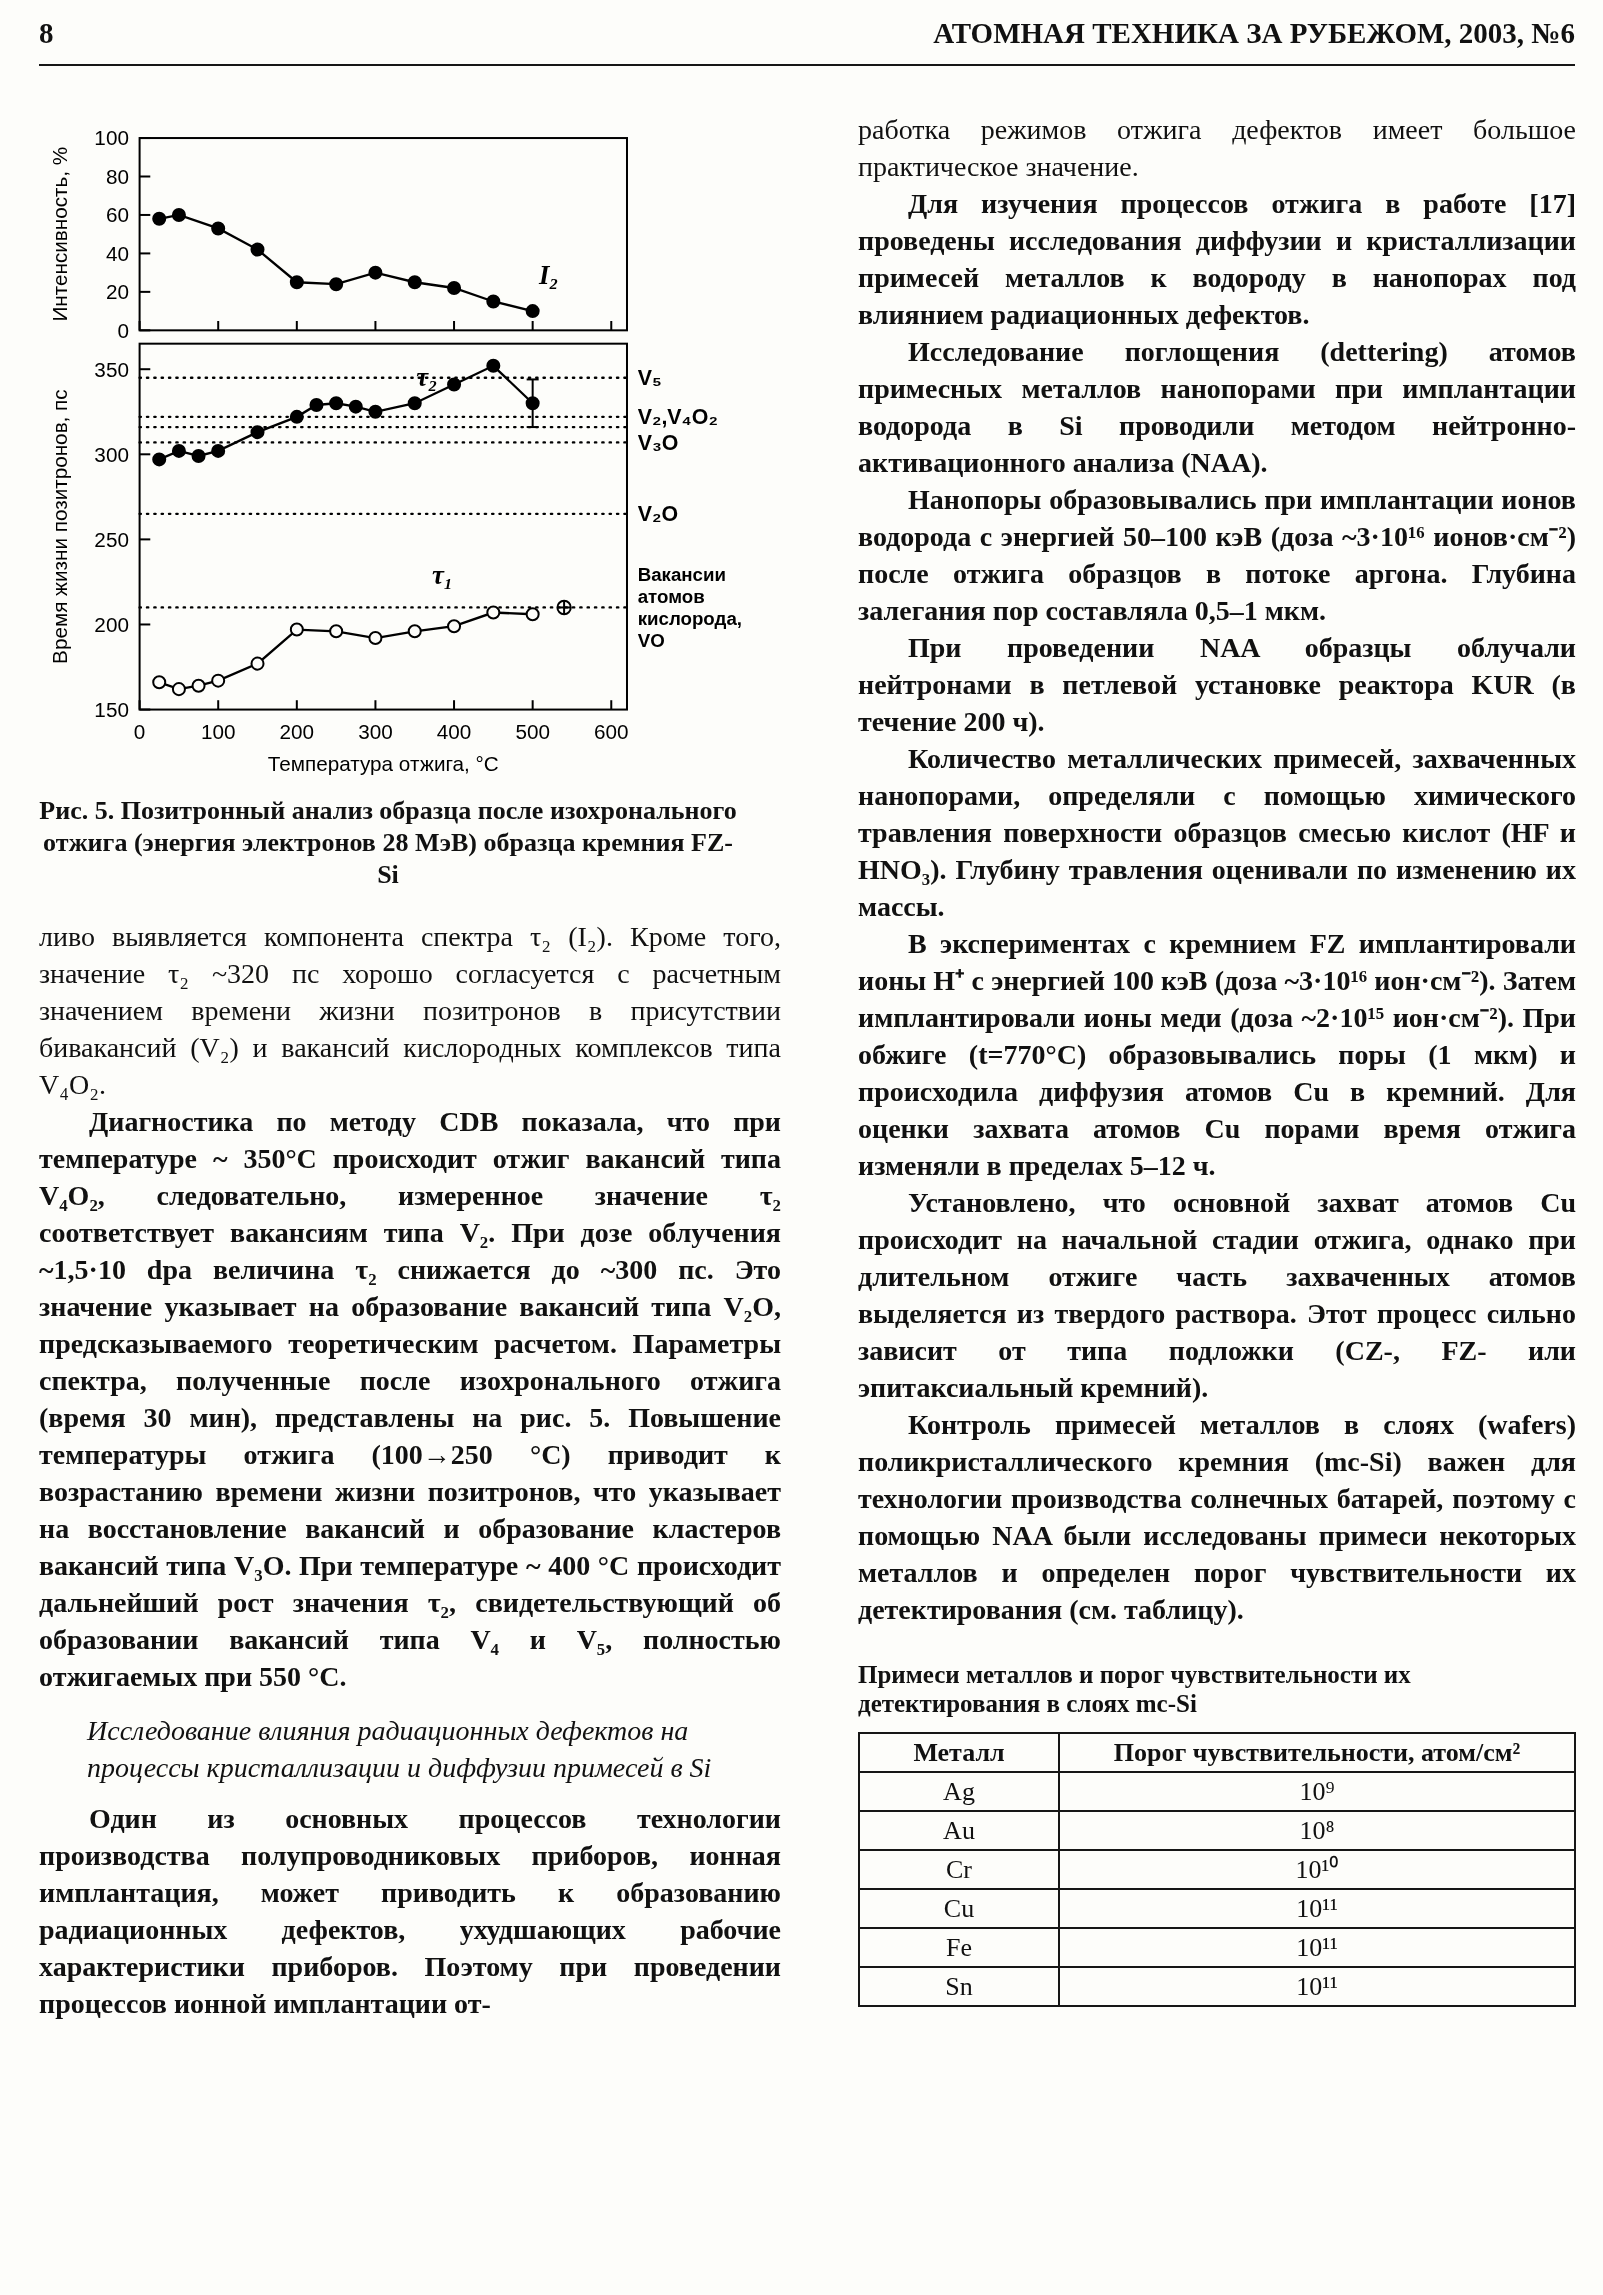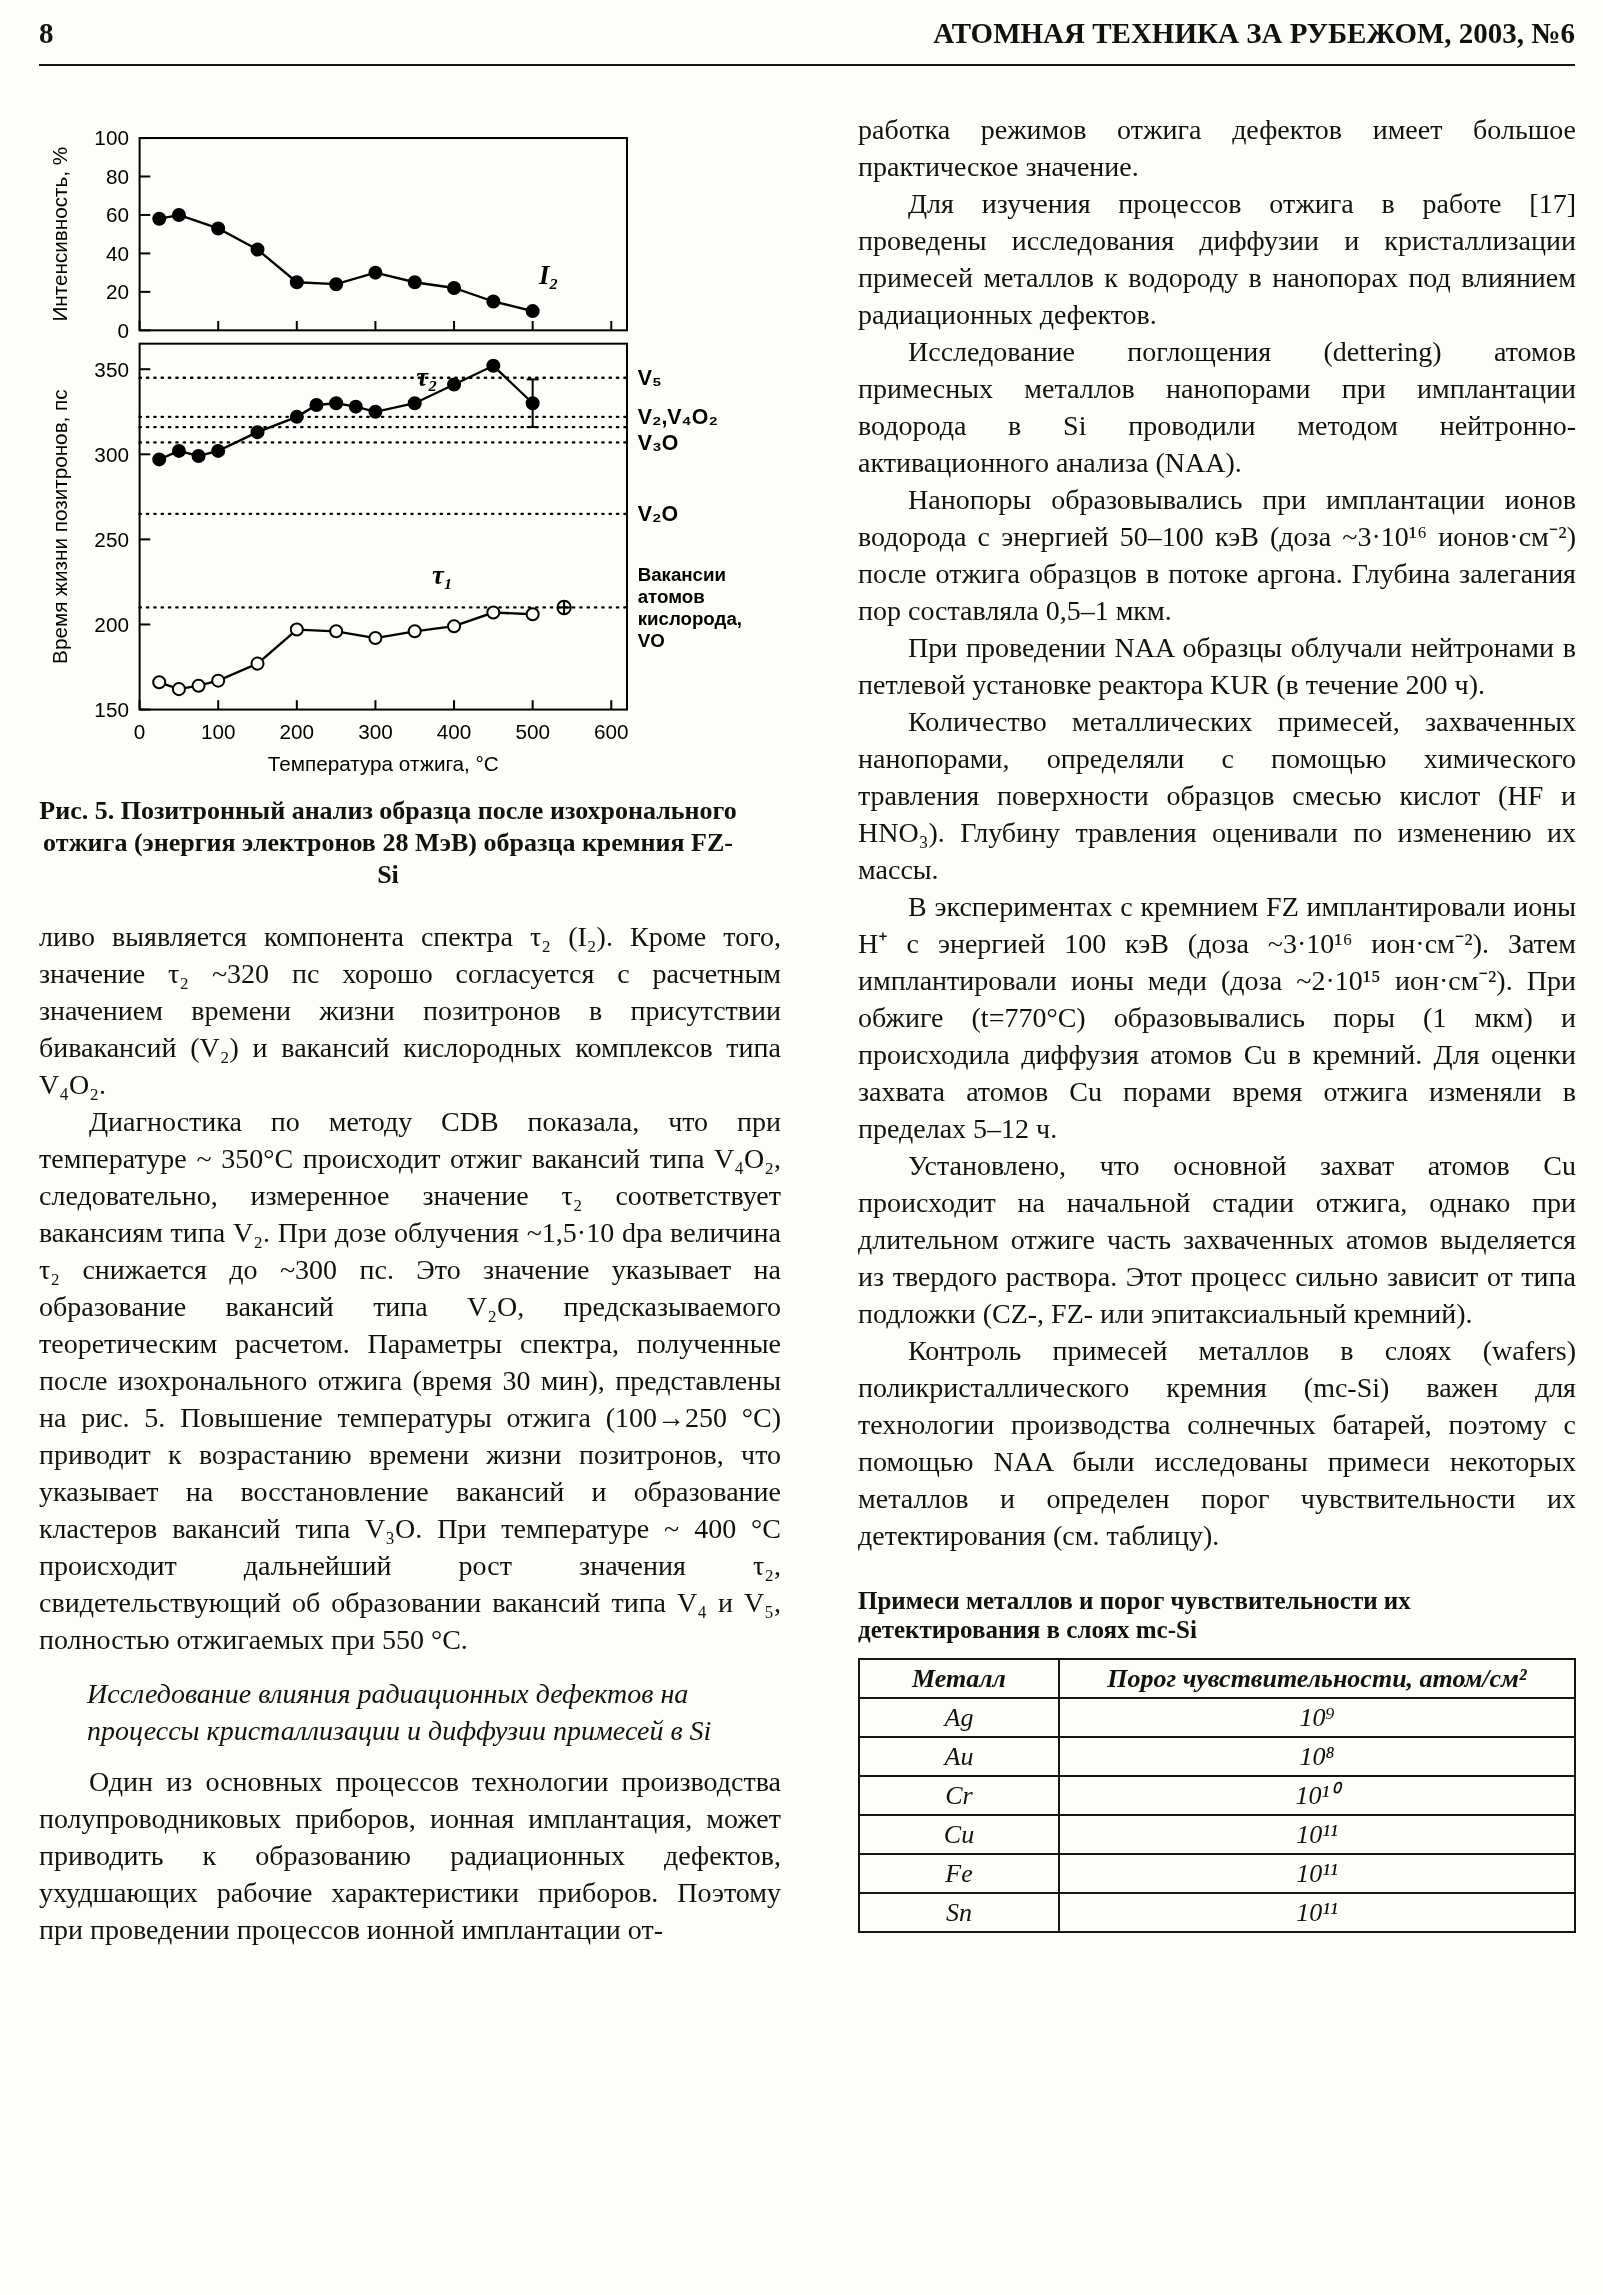--- a/index.html
+++ b/index.html
@@ -28,37 +28,36 @@
   .figure svg { display:block; }
   .figure-caption {
     font-weight:bold; font-size:26px; line-height:32px;
     margin-top:14px; width:698px; text-align:center;
   }
   .body-text {
     font-size:28px; line-height:37px; text-align:justify; margin-top:27px;
   }
   .right .body-text { margin-top:17.4px; }
   p.para { margin:0; }
-  p.para.indent { text-indent:50px; }
+  p.para.indent { text-indent:50px;font-weight:bold; }
   p.italic-heading {
     font-style:italic; text-align:left; text-indent:0;
     padding-left:48px; margin:17.4px 0 13.4px 0; line-height:37px;
   }
   .table-caption {
     font-weight:bold; font-size:25px; line-height:29px; margin-top:32px;
     text-align:left;
   }
   table.impurity {
     border-collapse:collapse; width:100%; margin-top:13.4px;
     font-size:26px; border:2.7px solid #161616;
   }
   table.impurity th, table.impurity td {
     border:2px solid #161616; text-align:center; padding:2px 6.7px;
     line-height:33px;
-    font-style:italic;
   }
   table.impurity th { font-weight:bold; }
   table.impurity th:first-child, table.impurity td:first-child { width:200px; }
 </style>
 </head>
 <body>
 
 <div class="page">
   <header class="header">
     <span>8</span>

